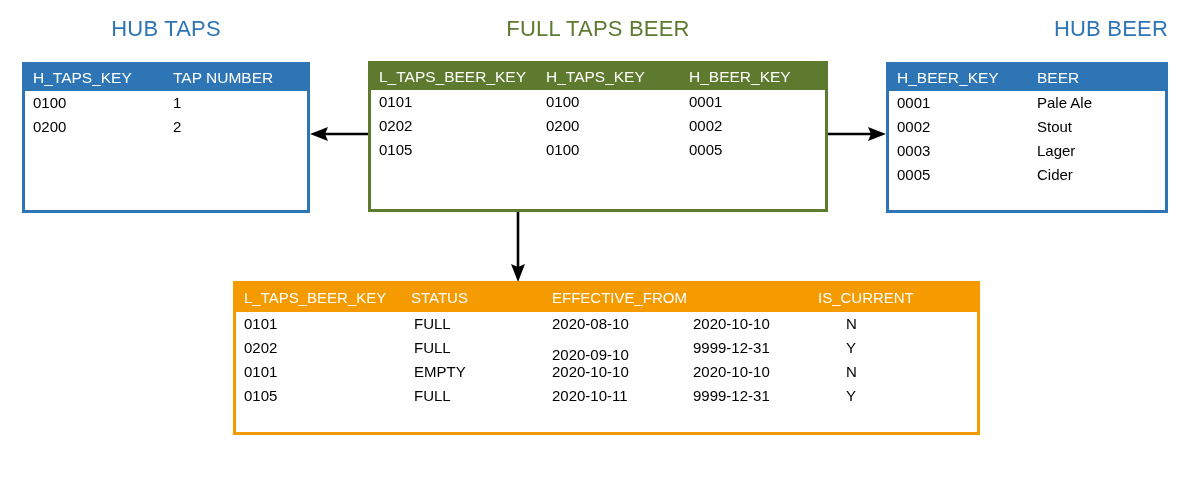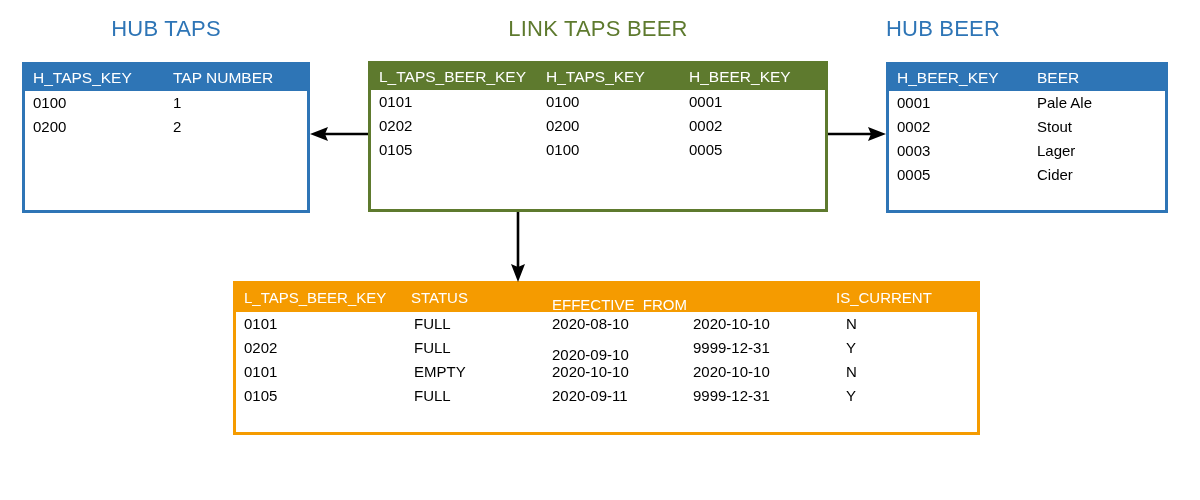--- a/index.html
+++ b/index.html
@@ -25,21 +25,21 @@
   .entity-title {
     position: absolute;
     font-size: 22px;
     font-weight: 400;
     letter-spacing: 0.2px;
     white-space: nowrap;
     line-height: 1;
   }
   .title-hub-taps  { left: 22px;  top: 18px; width: 288px; text-align: center; color: #2E75B6; }
   .title-link      { left: 368px; top: 18px; width: 460px; text-align: center; color: #5E7A2E; }
-  .title-hub-beer  { left: 886px; top: 18px; width: 282px; text-align: left; color: #2E75B6; }
+  .title-hub-beer  { left: 886px; top: 18px; width: 282px; text-align: right; color: #2E75B6; }
   .title-lsat      { left: 524px; top: 239px; color: #F59B00; text-align: left; }
 
   
   .tbl {
     position: absolute;
     box-sizing: border-box;
     background: #ffffff;
     border-style: solid;
     border-width: 3px;
   }
@@ -88,21 +88,21 @@
     pointer-events: none;
   }
 </style>
 </head>
 <body>
 
 <div class="canvas">
 
   <div class="entity-title title-hub-taps">HUB TAPS</div>
 
-  <div class="entity-title title-link">LINK TAPS BEER</div>
+  <div class="entity-title title-link">FULL TAPS BEER</div>
 
   <div class="entity-title title-hub-beer">HUB BEER</div>
 
 
   <div class="tbl tbl-hub" style="left:22px; top:62px; width:288px; height:151px;">
     <div class="tbl-head">
       <span class="cell" style="left:8px;">H_TAPS_KEY</span>
       <span class="cell" style="left:148px;">TAP NUMBER</span>
     </div>
     <div class="tbl-body">
@@ -164,22 +164,22 @@
         <span class="cell" style="left:8px;">0005</span>
         <span class="cell" style="left:148px;">Cider</span>
       </div>
     </div>
   </div>
 
   <div class="tbl tbl-lsat" style="left:233px; top:281px; width:747px; height:154px;">
     <div class="tbl-head">
       <span class="cell" style="left:8px;">L_TAPS_BEER_KEY</span>
       <span class="cell" style="left:175px;">STATUS</span>
-      <span class="cell" style="left:316px;margin-top:7px;">EFFECTIVE_FROM</span>
-      <span class="cell" style="left:600px;">IS_CURRENT</span>
+      <span class="cell" style="left:316px;">EFFECTIVE_FROM</span>
+      <span class="cell" style="left:582px;">IS_CURRENT</span>
     </div>
     <div class="tbl-body">
       <div class="row">
         <span class="cell" style="left:8px;">0101</span>
         <span class="cell" style="left:178px;">FULL</span>
         <span class="cell" style="left:316px;">2020-08-10</span>
         <span class="cell" style="left:457px;">2020-10-10</span>
         <span class="cell" style="left:610px;">N</span>
       </div>
       <div class="row">
@@ -192,21 +192,21 @@
       <div class="row">
         <span class="cell" style="left:8px;">0101</span>
         <span class="cell" style="left:178px;">EMPTY</span>
         <span class="cell" style="left:316px;">2020-10-10</span>
         <span class="cell" style="left:457px;">2020-10-10</span>
         <span class="cell" style="left:610px;">N</span>
       </div>
       <div class="row">
         <span class="cell" style="left:8px;">0105</span>
         <span class="cell" style="left:178px;">FULL</span>
-        <span class="cell" style="left:316px;">2020-09-11</span>
+        <span class="cell" style="left:316px;">2020-10-11</span>
         <span class="cell" style="left:457px;">9999-12-31</span>
         <span class="cell" style="left:610px;">Y</span>
       </div>
     </div>
   </div>
 
   <svg class="arrows" width="1200" height="500" viewBox="0 0 1200 500">
 
     <g>
       <line x1="368" y1="134" x2="325" y2="134" stroke="#000000" stroke-width="2.6"></line>

